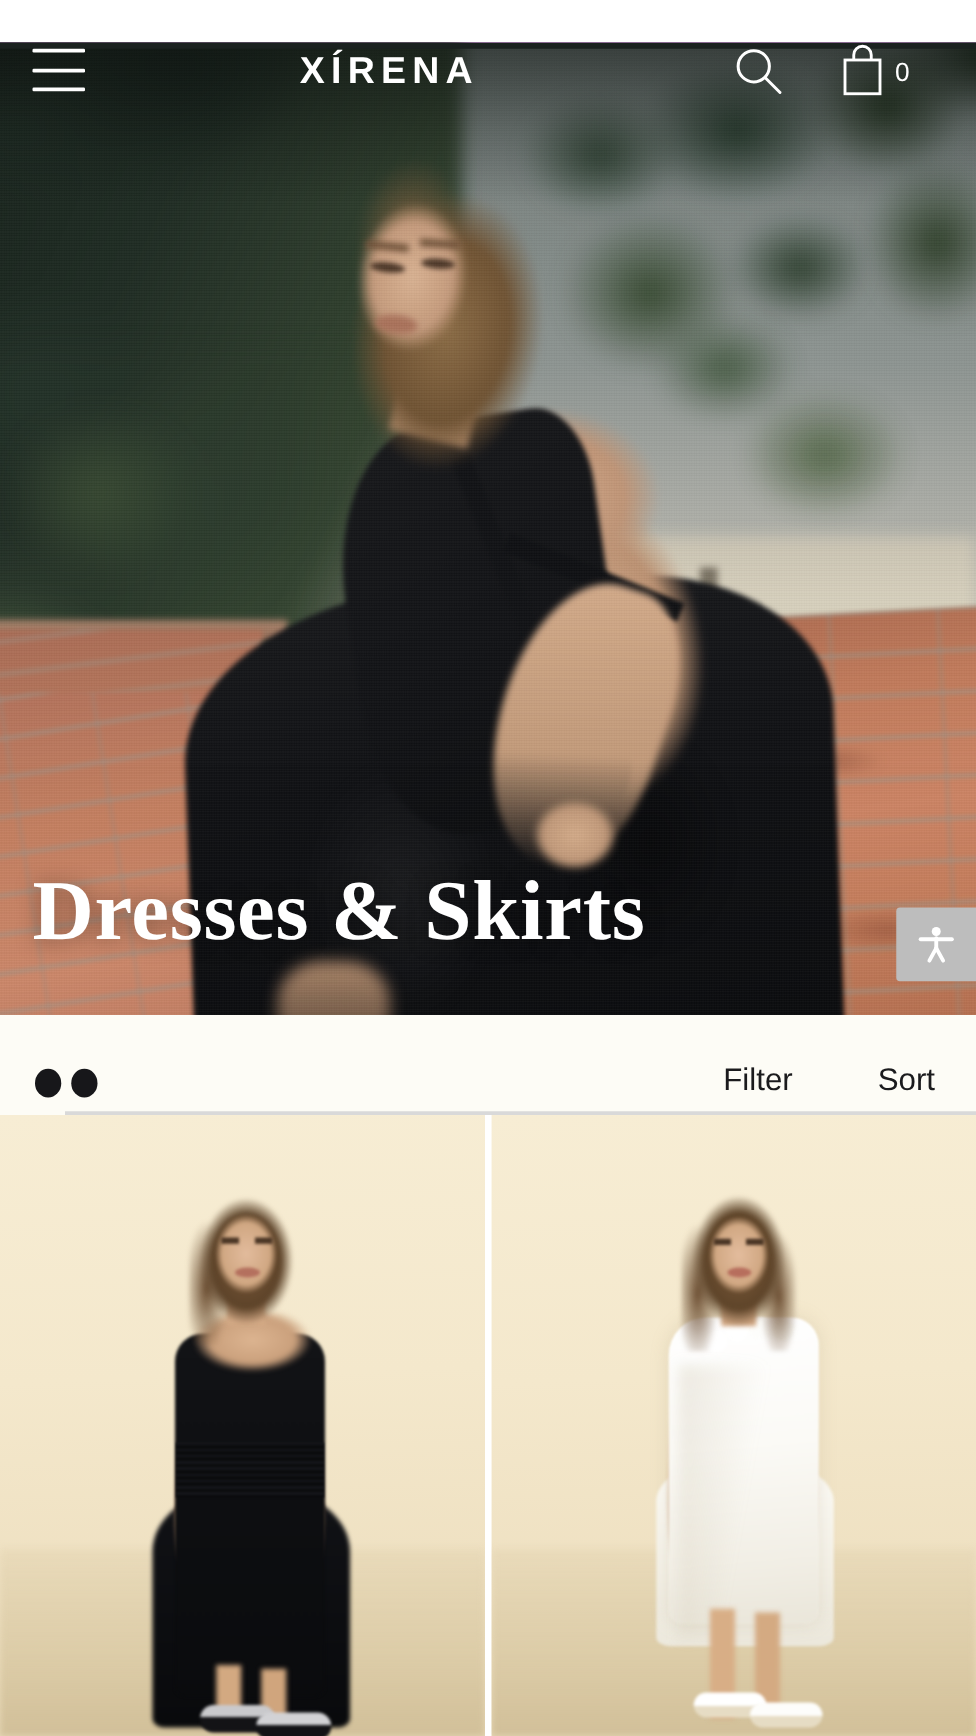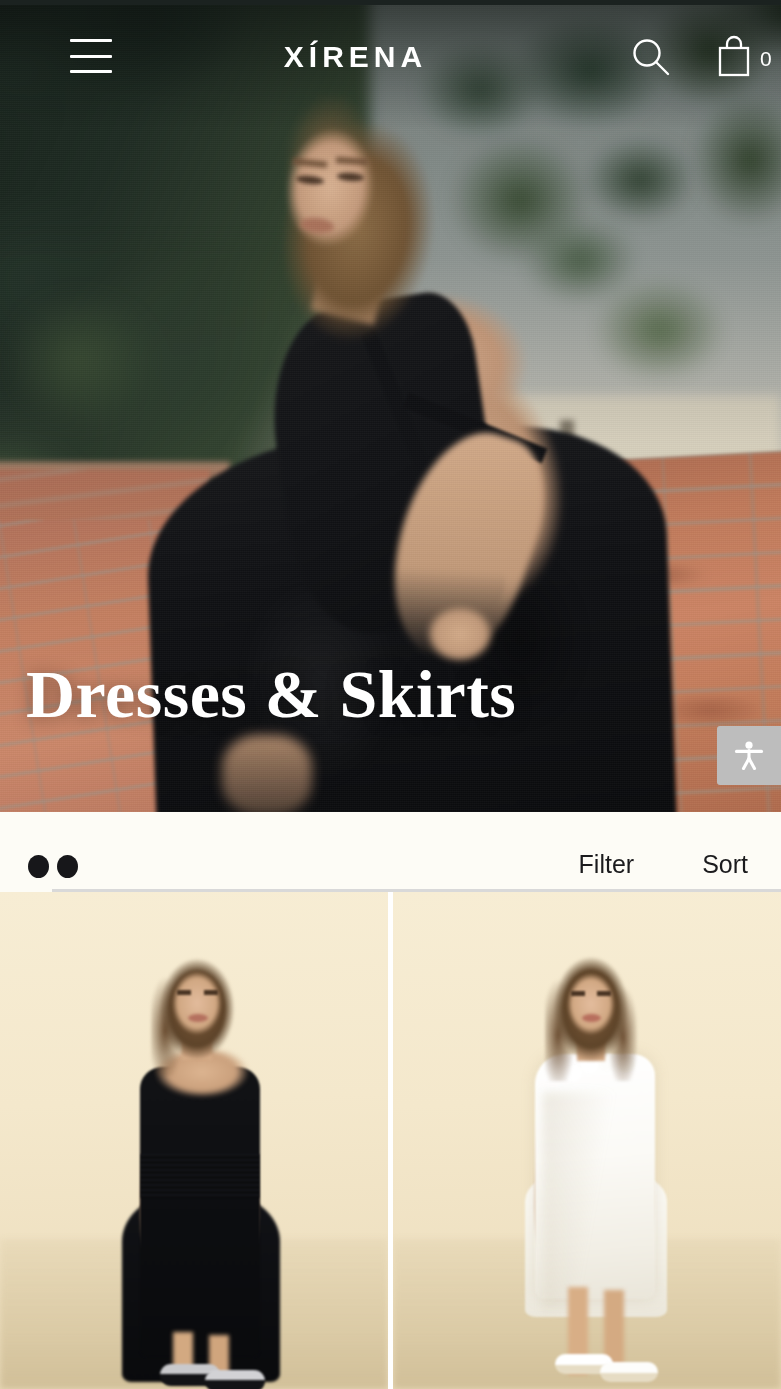--- a/index.html
+++ b/index.html
@@ -7,21 +7,21 @@
   html, body {
     width:781px; height:1389px;
     background:#ffffff;
     font-family:"Liberation Sans", sans-serif;
     overflow:hidden;
   }
 
   .viewport { position:relative; width:781px; height:1389px; overflow:hidden; background:#fff; }
 
   
-  .hero { position:relative; width:781px; height:812px; overflow:hidden; background:#d946ef; }
+  .hero { position:relative; width:781px; height:812px; overflow:hidden; background:#d946ef;margin-top:34px; }
 
   .hero-photo { position:absolute; inset:0; overflow:hidden; }
 
   
   .sky {
     position:absolute; left:0; top:0; width:781px; height:470px;
     background:linear-gradient(180deg,#6c7673 0%,#7d8683 28%,#8d9491 55%,#a8aaa4 78%,#c3c0b4 100%);
   }
   
   .horizon {
@@ -235,21 +235,21 @@
     pointer-events:none;
   }
   .hero-topstrip {
     position:absolute; left:0; top:0; width:100%; height:5px;
     background:#1b2220; pointer-events:none;
   }
 
   
   .header {
     position:absolute; left:0; top:0; width:623px; height:113px;
-    display:flex; align-items:center; z-index:20;margin-left:44px;
+    display:flex; align-items:center; z-index:20;
   }
   .hamburger {
     position:absolute; left:26px; top:39px; width:42px; height:34px;
     display:flex; flex-direction:column; justify-content:space-between; cursor:pointer;
   }
   .hamburger span { display:block; width:42px; height:3px; background:#fff; border-radius:1px; }
 
   .brand {
     position:absolute; left:0; right:0; top:40px; text-align:center;
     color:#fff; font-size:30px; font-weight:700; letter-spacing:5px;

